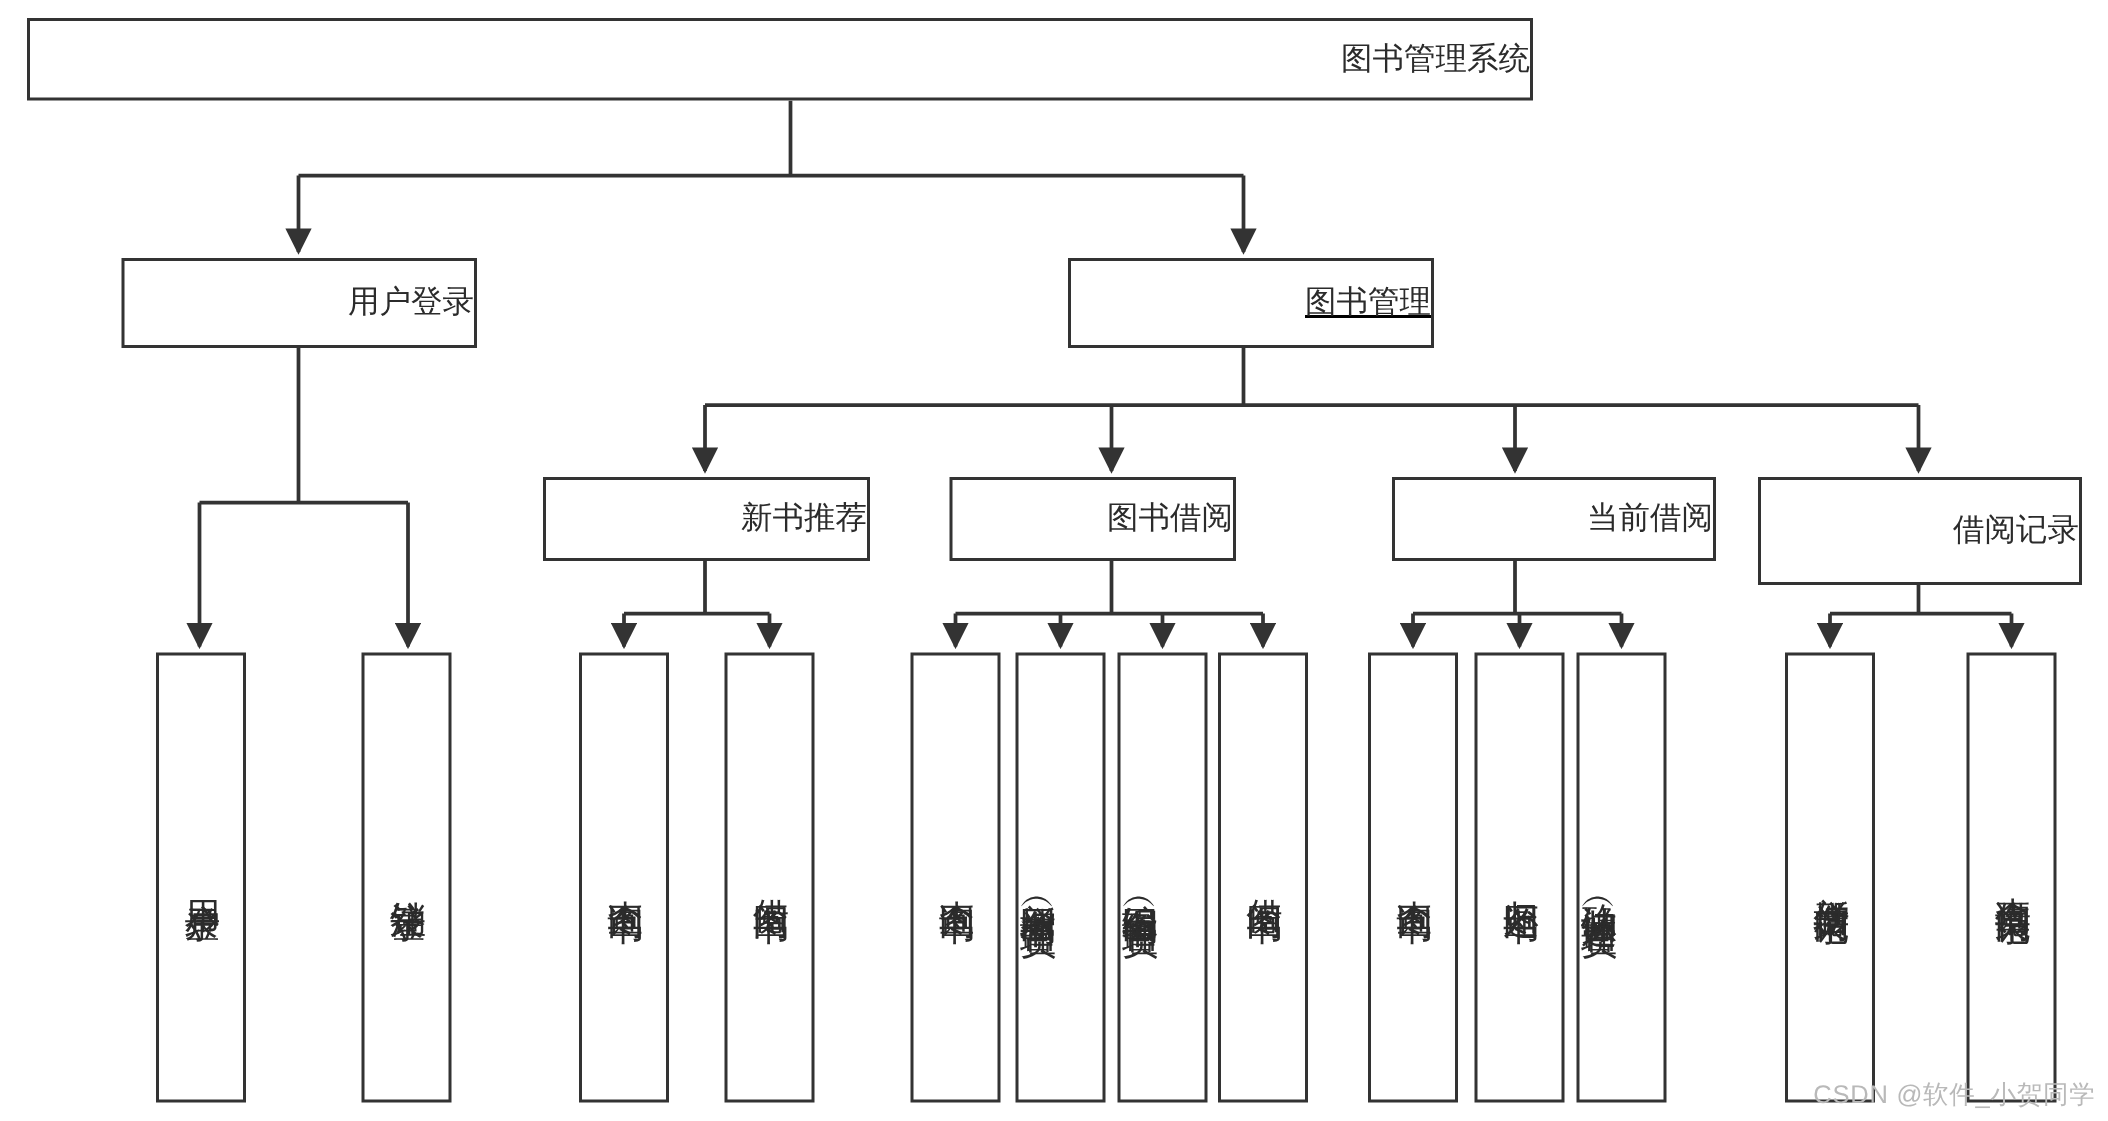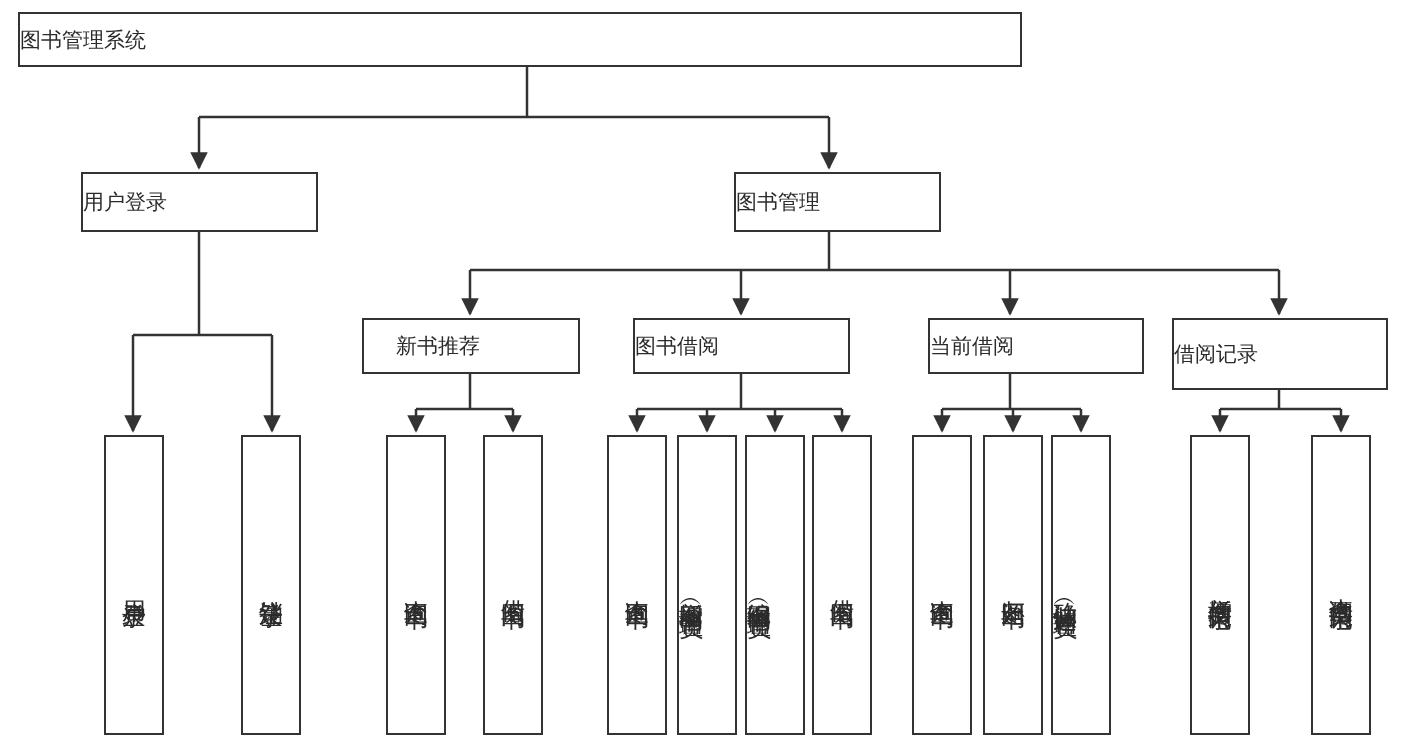--- a/index.html
+++ b/index.html
@@ -25,21 +25,21 @@
     height: 747px;
     pointer-events: none;
   }
   .node {
     position: absolute;
     box-sizing: border-box;
     background: #ffffff;
     border: 2px solid #333333;
     display: flex;
     align-items: center;
-    justify-content: flex-start;
+    justify-content: flex-end;
     overflow: hidden;
   }
   .node .label {
     color: #2b2b2b;
     text-align: center;
     line-height: 1.12;
     white-space: nowrap;
   }
   .node.horizontal .label {
     font-size: 21px;
@@ -118,27 +118,27 @@
   </svg>
 
   <div class="node horizontal" id="node-root" style="left: 18px; top: 12px; width: 1004px; height: 55px;">
     <span class="label">图书管理系统</span>
   </div>
 
   <div id="generated-nodes">
       <div class="node horizontal" style="left: 81px; top: 172px; width: 237px; height: 60px;">
         <span class="label">用户登录</span>
       </div>
-      <div class="node horizontal" style="left: 734px; top: 172px; width: 207px; height: 60px;">
+      <div class="node horizontal" style="left: 712px; top: 172px; width: 244px; height: 60px; text-decoration: underline;">
         <span class="label">图书管理</span>
       </div>
       <div class="node horizontal" style="left: 362px; top: 318px; width: 218px; height: 56px; padding-left: 32px;">
         <span class="label">新书推荐</span>
       </div>
-      <div class="node horizontal" style="left: 633px; top: 318px; width: 217px; height: 56px;">
+      <div class="node horizontal" style="left: 633px; top: 318px; width: 191px; height: 56px;">
         <span class="label">图书借阅</span>
       </div>
       <div class="node horizontal" style="left: 902px; top: 318px; width: 216px; height: 56px; margin-left: 26px;">
         <span class="label">当前借阅</span>
       </div>
       <div class="node horizontal" style="left: 1172px; top: 318px; width: 216px; height: 72px;">
         <span class="label">借阅记录</span>
       </div>
       <div class="node vertical mid" style="left: 104px; top: 435px; width: 60px; height: 300px; justify-content: center; padding-top: 0px;">
         <span class="label">用户登录</span>
@@ -174,13 +174,14 @@
         <span class="label">确认归还（管理员）</span>
       </div>
       <div class="node vertical mid" style="left: 1190px; top: 435px; width: 60px; height: 300px; justify-content: center; padding-top: 0px;">
         <span class="label">新增借阅记录</span>
       </div>
       <div class="node vertical mid" style="left: 1311px; top: 435px; width: 60px; height: 300px; justify-content: center; padding-top: 0px;">
         <span class="label">查询借阅记录</span>
       </div>
     </div>
 
+  <div id="watermark">CSDN @软件_小贺同学</div>
 </div>
 
 </body></html>

